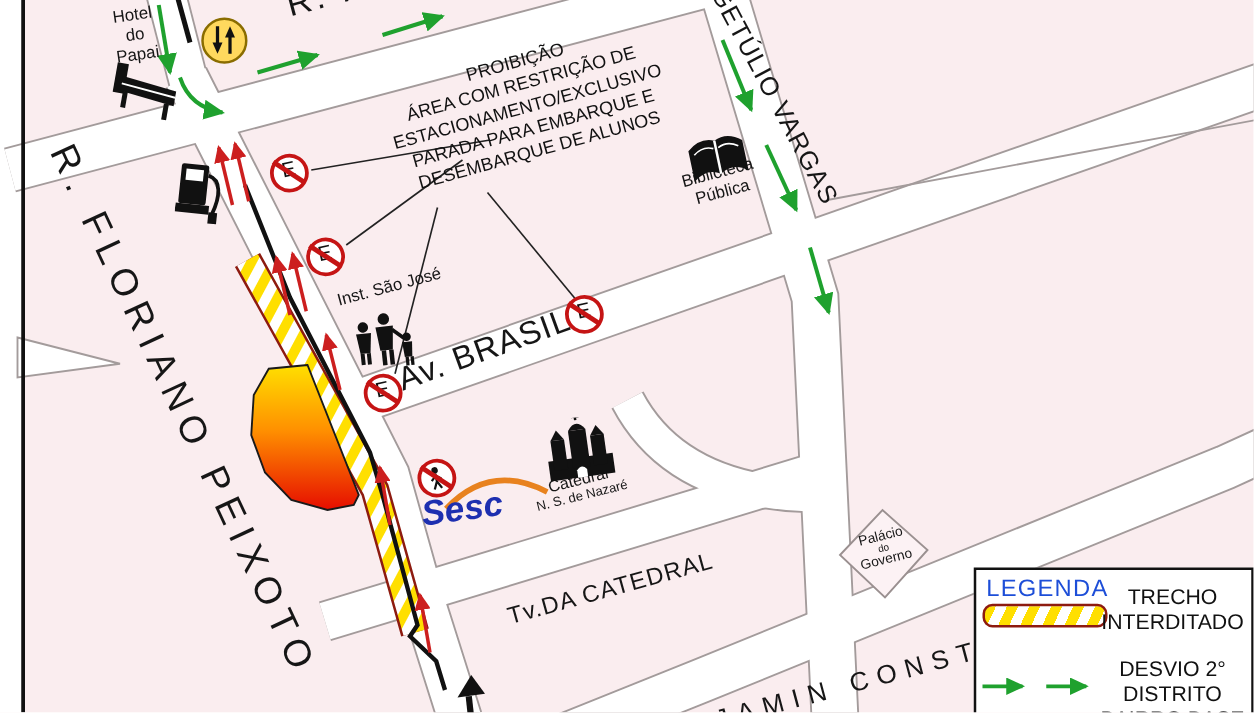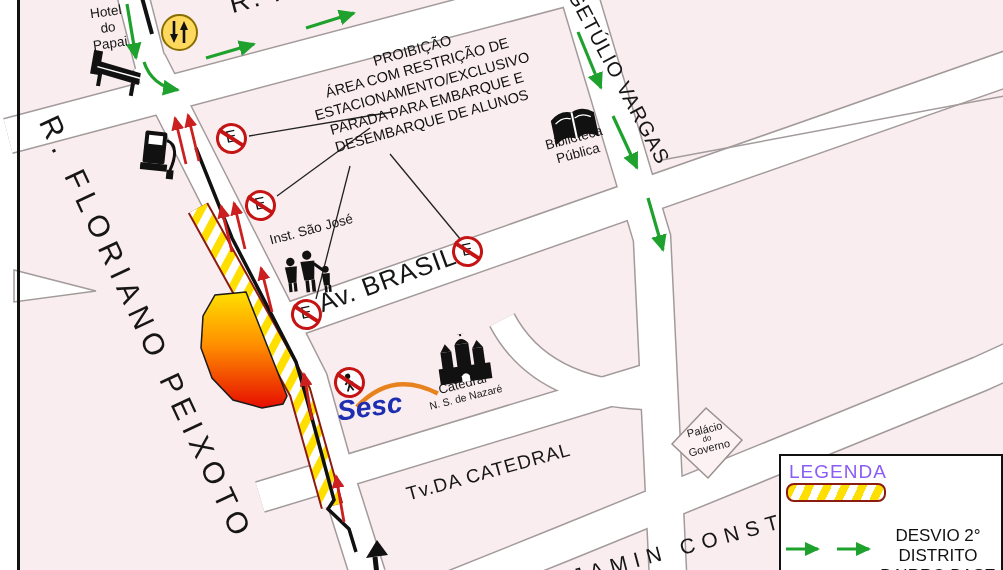--- a/index.html
+++ b/index.html
@@ -45,21 +45,21 @@
   .sesc{left:334px;top:388px;transform:rotate(-8deg);}
   .sesc .word{position:absolute;left:0;top:8px;font-size:28px;font-weight:bold;font-style:italic;
         color:#1d2fb0;letter-spacing:0;}
 
   
   .badge{left:161px;top:14px;width:37px;height:37px;border-radius:50%;
          background:#ffd95e;border:2.5px solid #8a6d00;box-sizing:border-box;}
 
   
   .legend{left:779px;top:454px;width:220px;height:130px;background:#fff;border:2.2px solid #111;}
-  .legend .title{position:absolute;left:8px;top:5px;font-size:19px;letter-spacing:1px;color:#8b5cf6;}
+  .legend .title{position:absolute;left:8px;top:5px;font-size:19px;letter-spacing:1px;color:#1d4ed8;}
   .legend .pill{position:absolute;left:5px;top:27px;width:96px;height:15px;border:2px solid #8d1b10;
         border-radius:8px;background:repeating-linear-gradient(115deg,#ffdf00 0 8px,#fff 8px 16px);}
   .legend .closed{position:absolute;left:98px;top:12px;width:118px;font-size:17px;text-align:center;color:#111;}
   .legend .detour{position:absolute;left:98px;top:70px;width:118px;font-size:17px;text-align:center;color:#111;}
 </style>
 </head>
 <body>
 
 <div class="map-root">
 
@@ -284,20 +284,22 @@
   <div class="abs sesc">
     <svg width="96" height="34" viewBox="0 0 96 34" style="position:absolute;left:14px;top:-6px">
       <path d="M6,28 Q46,-4 88,26" stroke="#e8821e" stroke-width="4.5" fill="none"></path>
     </svg>
     <span class="word">Sesc</span>
   </div>
 
   <div class="abs legend">
     <div class="title">LEGENDA</div>
     <div class="pill"></div>
+    <div class="closed pre">TRECHO
+INTERDITADO</div>
     <svg width="100" height="18" viewBox="0 0 100 18" style="position:absolute;left:4px;top:84px">
       <defs>
         <marker id="lgh" markerUnits="userSpaceOnUse" markerWidth="16" markerHeight="14" refX="13" refY="7" orient="auto">
           <path d="M0,0 L15,7 L0,14 Z" fill="#1fa12e"></path>
         </marker>
       </defs>
       <path d="M1,9 L33,9" stroke="#1fa12e" stroke-width="3" marker-end="url(#lgh)"></path>
       <path d="M52,9 L84,9" stroke="#1fa12e" stroke-width="3" marker-end="url(#lgh)"></path>
     </svg>
     <div class="detour pre">DESVIO 2°

